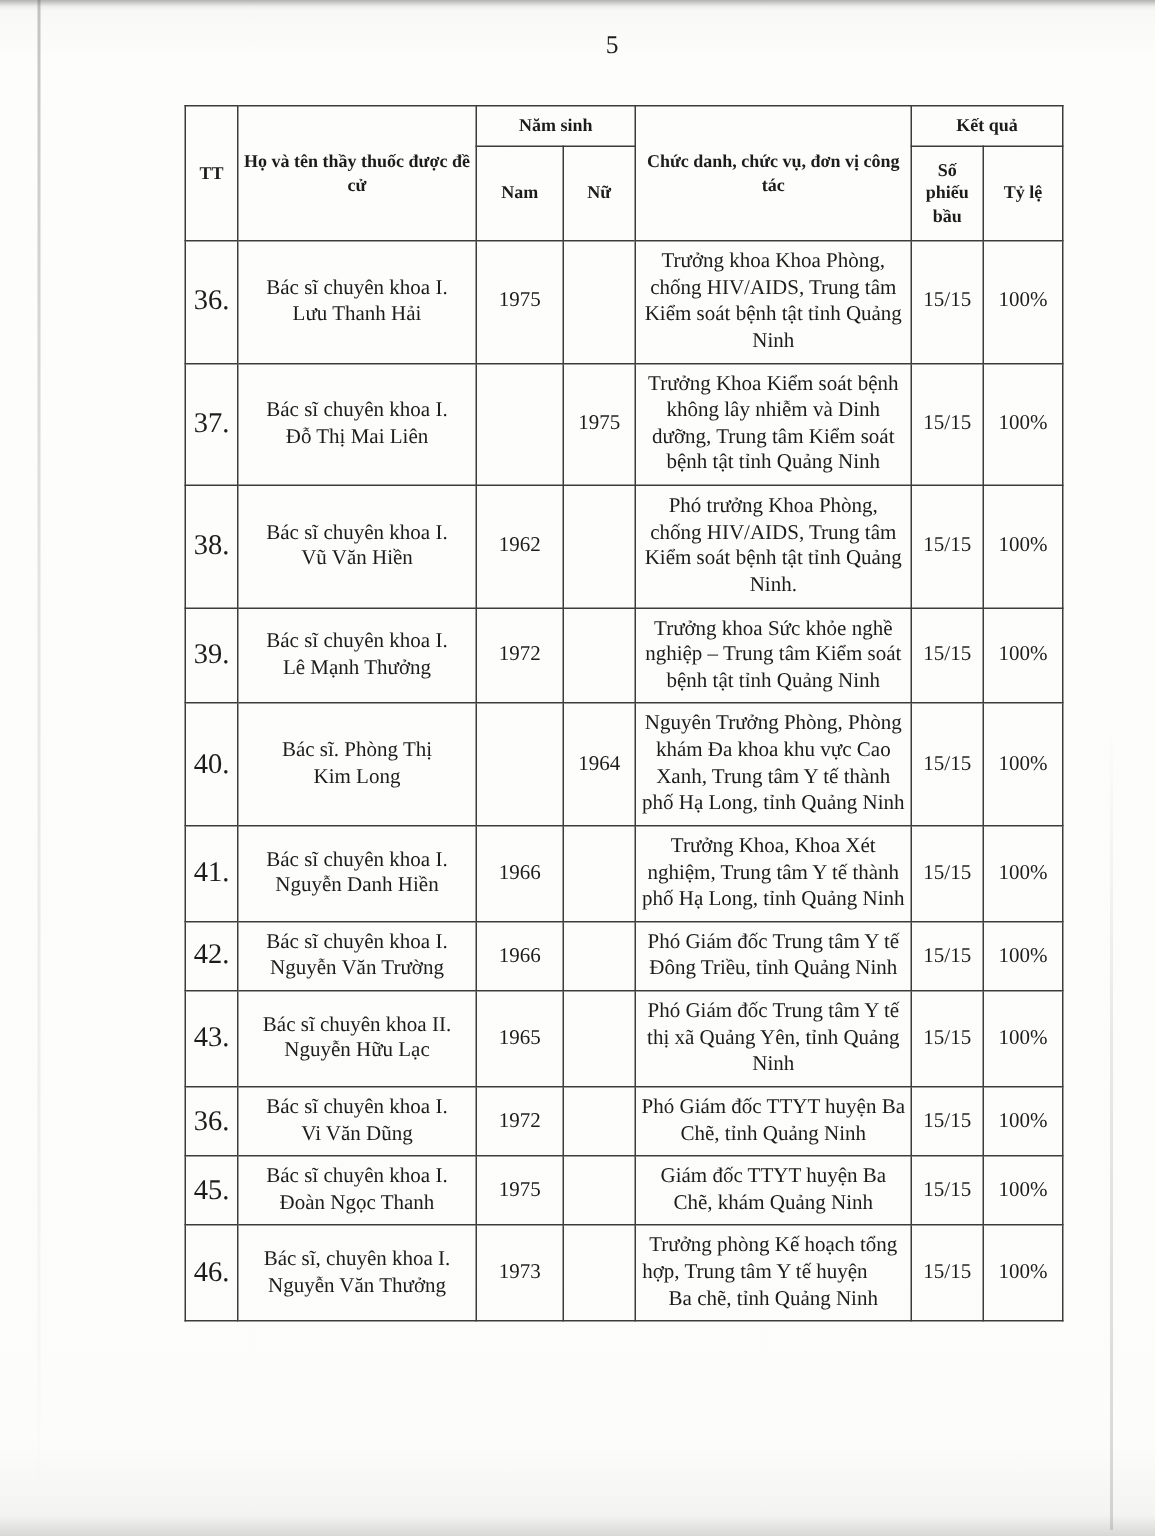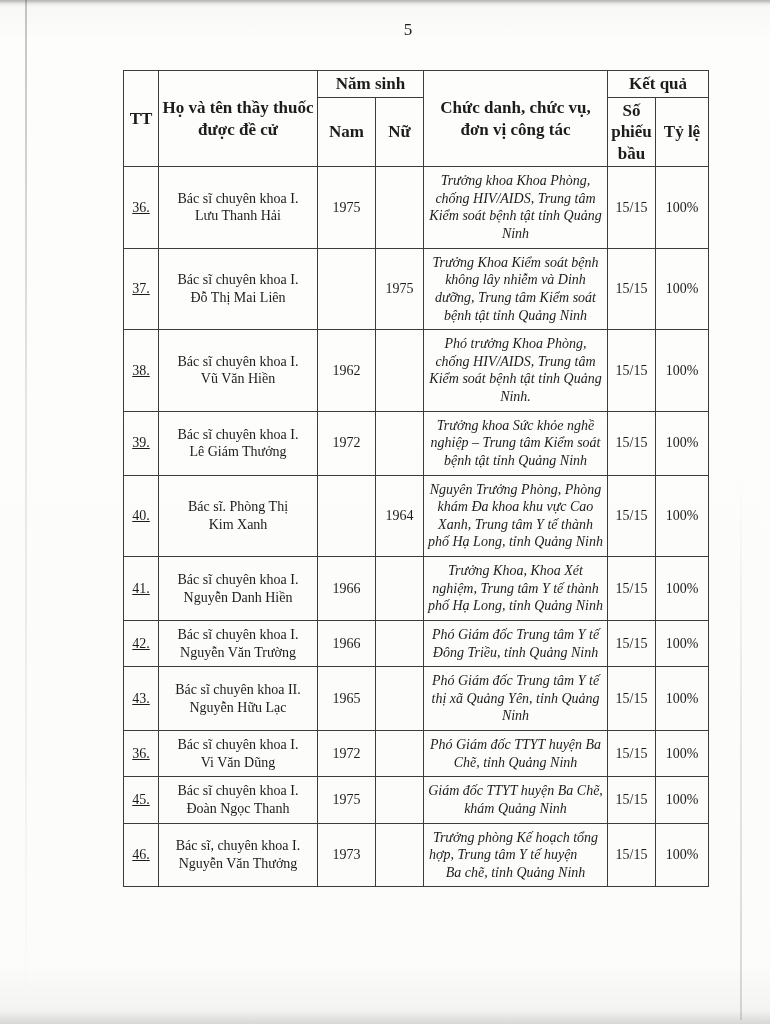--- a/index.html
+++ b/index.html
@@ -65,29 +65,29 @@
     line-height: 1.26;
   }
   table.doctors th, table.doctors td {
     border: 1.4px solid #3c3c3a;
     text-align: center;
     vertical-align: middle;
     padding: 5px 3px;
     overflow: hidden;
   }
   table.doctors th {
-    font-size: 17px;
+    font-size: 12px;
     font-weight: bold;
     padding: 2px 2px;
   }
   tr.hdr-top th { height: 22px; }
   tr.hdr-bottom th { height: 58px; font-family: Liberation Serif, serif; }
-  td.c-tt { font-size: 14px; text-decoration: underline; }
+  td.c-tt { font-size: 19px; }
   td.c-name { padding: 5px 6px; margin-left: 28px; }
-  td.c-pos { padding: 5px 5px; font-style: italic; }
+  td.c-pos { padding: 5px 5px; }
 </style>
 </head>
 <body>
 
 <div class="page">
 
   <div class="scan-edge-top"></div>
   <div class="scan-fold-left"></div>
   <div class="scan-edge-right"></div>
   <div class="scan-edge-bottom"></div>
@@ -153,33 +153,33 @@
       <td>1962</td>
       <td></td>
       <td class="c-pos">Phó trưởng Khoa Phòng, chống HIV/AIDS, Trung tâm Kiểm soát bệnh tật tỉnh Quảng Ninh.</td>
       <td>15/15</td>
       <td>100%</td>
     </tr>
         <tr>
       <td class="c-tt">39.</td>
       <td class="c-name">
         <div>Bác sĩ chuyên khoa I.</div>
-        <div>Lê Giám Thưởng</div>
+        <div>Lê Mạnh Thưởng</div>
       </td>
       <td>1972</td>
       <td></td>
       <td class="c-pos">Trưởng khoa Sức khỏe nghề nghiệp – Trung tâm Kiểm soát bệnh tật tỉnh Quảng Ninh</td>
       <td>15/15</td>
       <td>100%</td>
     </tr>
         <tr>
       <td class="c-tt">40.</td>
       <td class="c-name">
         <div>Bác sĩ. Phòng Thị</div>
-        <div>Kim Xanh</div>
+        <div>Kim Long</div>
       </td>
       <td></td>
       <td>1964</td>
       <td class="c-pos">Nguyên Trưởng Phòng, Phòng khám Đa khoa khu vực Cao Xanh, Trung tâm Y tế thành phố Hạ Long, tỉnh Quảng Ninh</td>
       <td>15/15</td>
       <td>100%</td>
     </tr>
         <tr>
       <td class="c-tt">41.</td>
       <td class="c-name">

